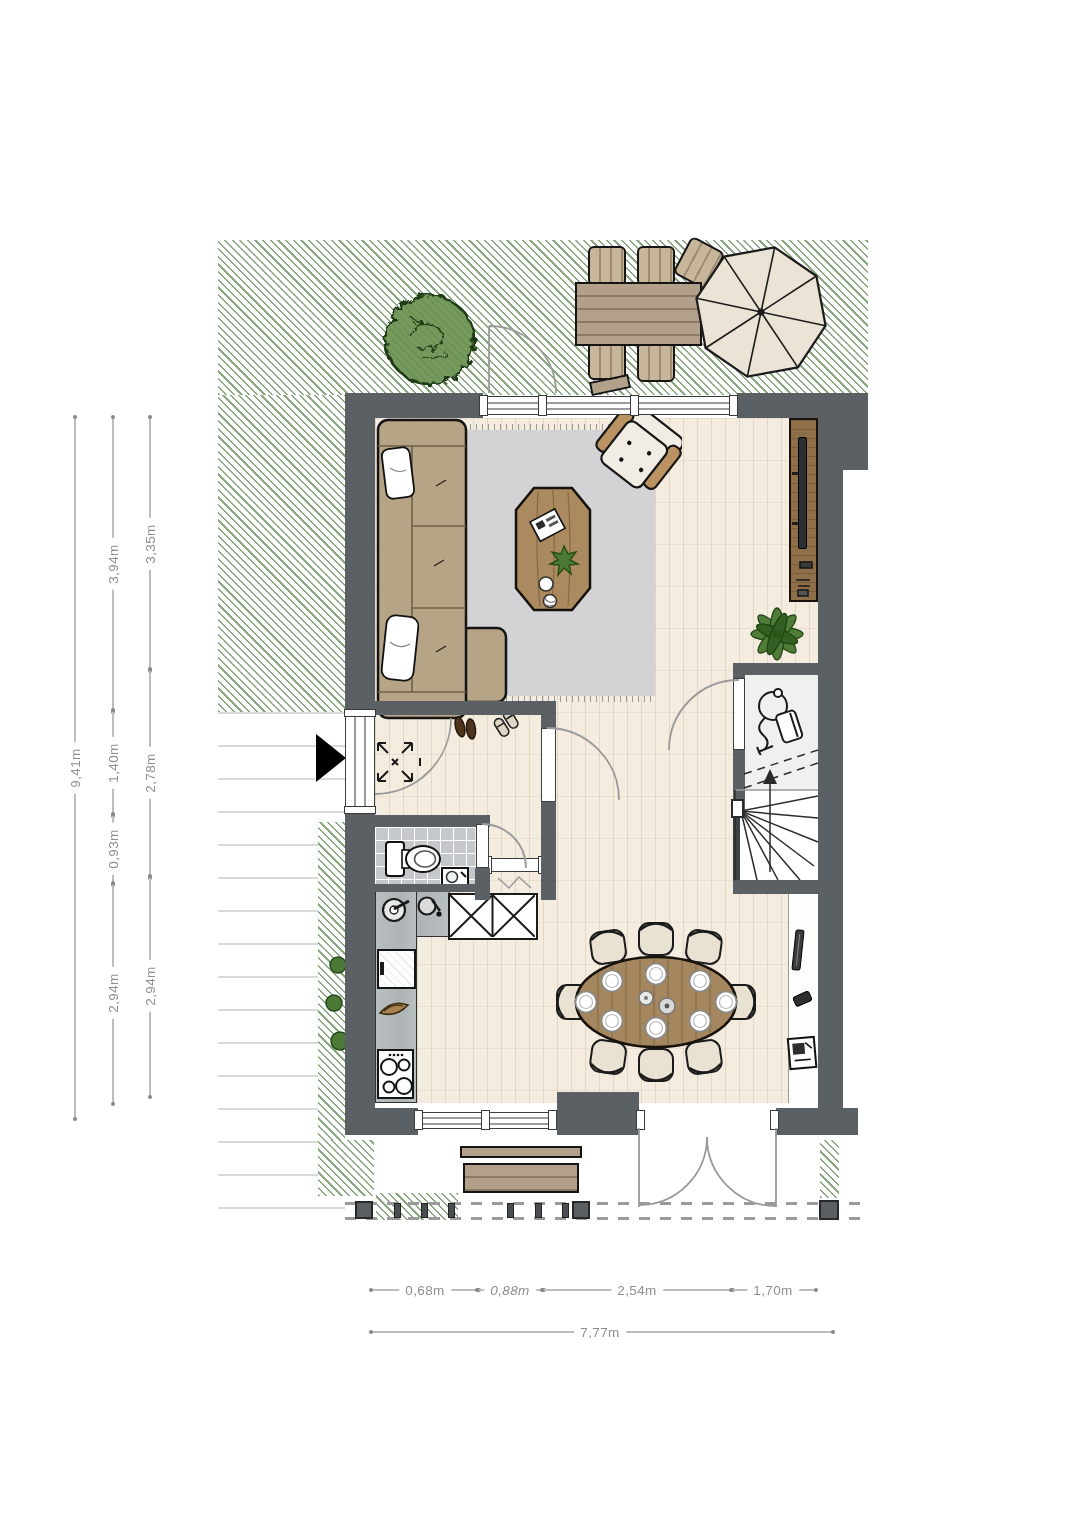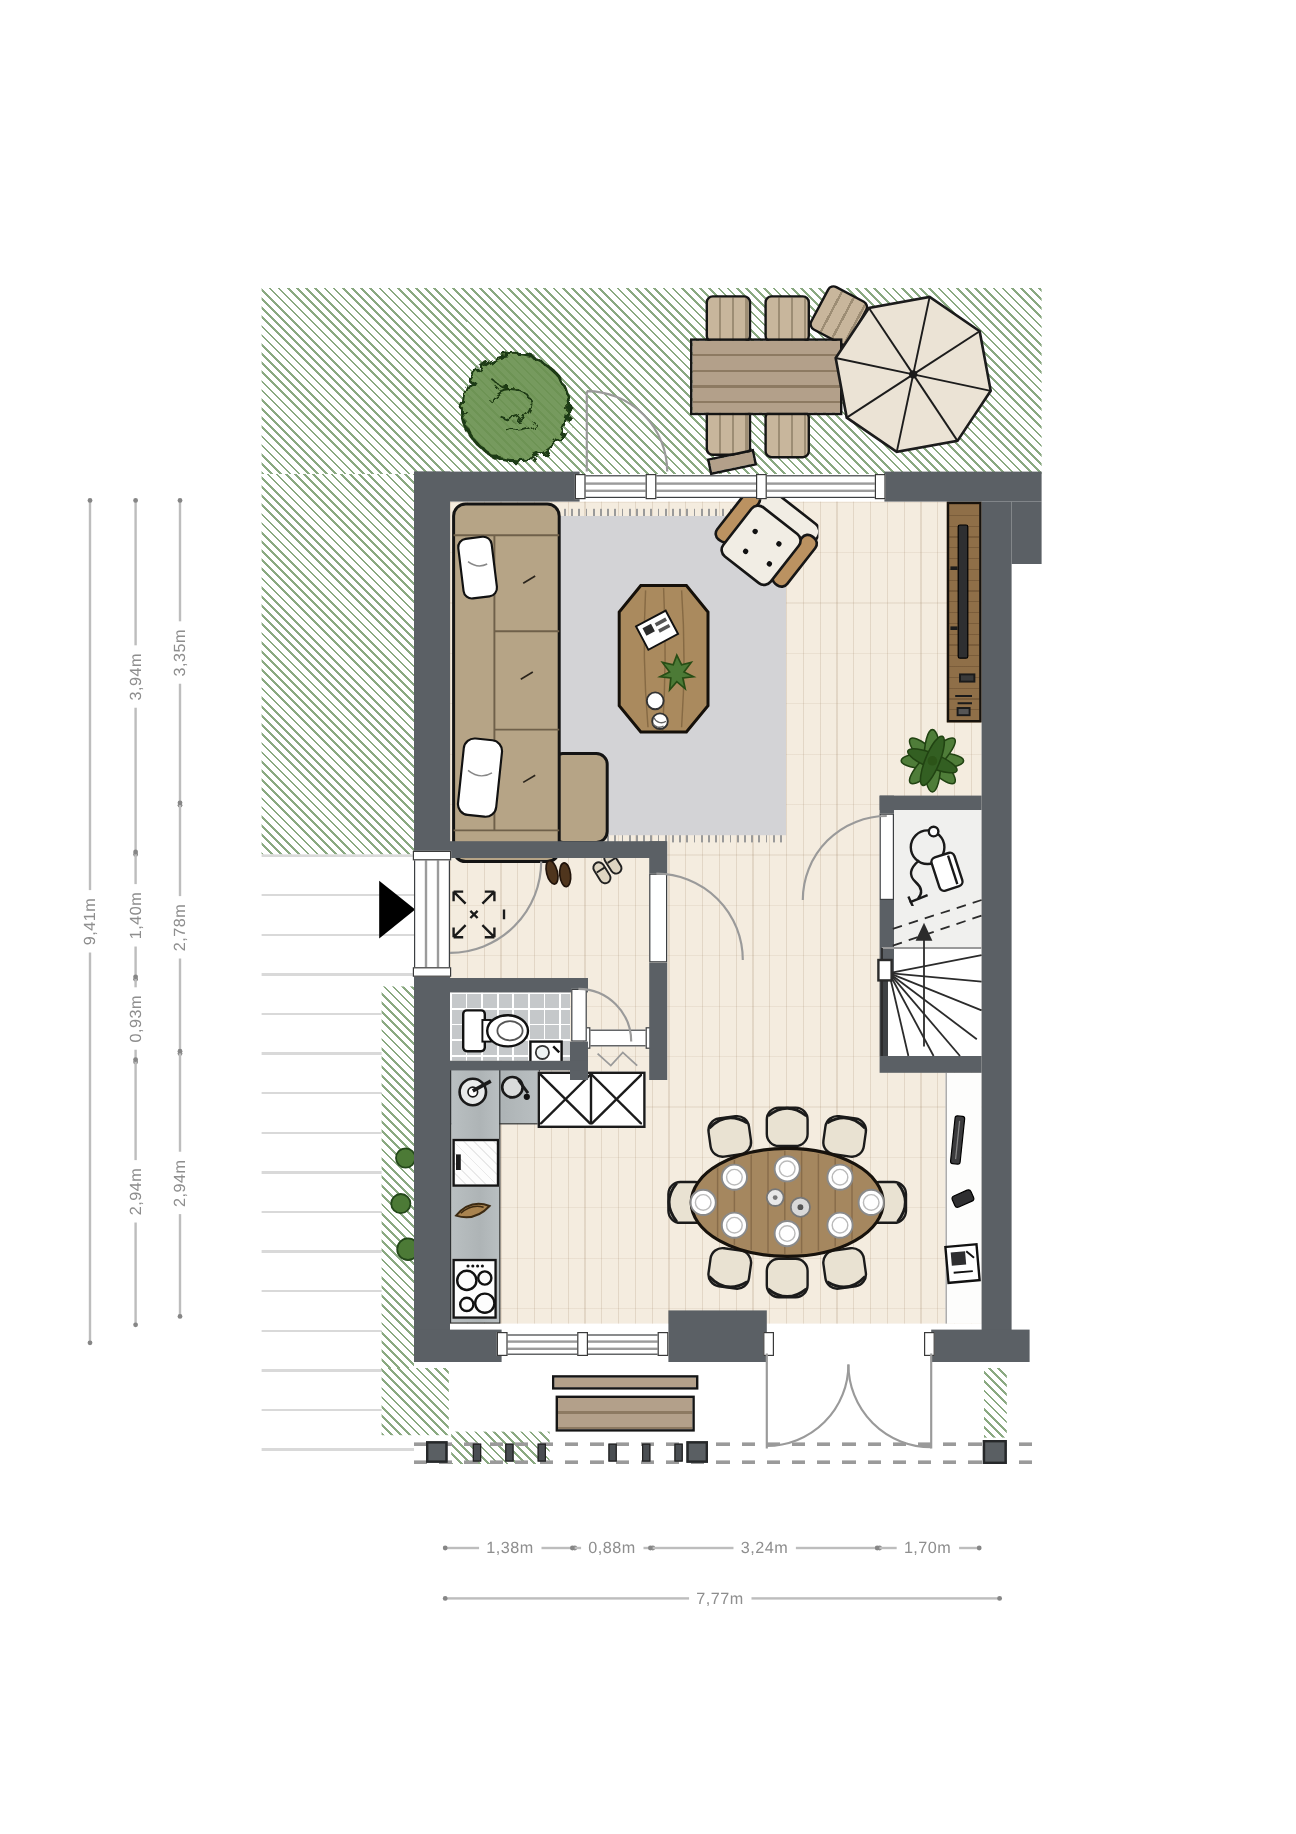--- a/index.html
+++ b/index.html
@@ -484,24 +484,24 @@
   <div class="dimlabel v" style="left:113px;top:993px;">2,94m</div>
 
   <div class="vline" style="left:149px;top:418px;height:252px;"></div>
   <div class="dimlabel v" style="left:150px;top:544px;">3,35m</div>
   <div class="vline" style="left:149px;top:670px;height:207px;"></div>
   <div class="dimlabel v" style="left:150px;top:773px;">2,78m</div>
   <div class="vline" style="left:149px;top:877px;height:219px;"></div>
   <div class="dimlabel v" style="left:150px;top:986px;">2,94m</div>
 
   <div class="hline" style="left:372px;top:1289px;width:106px;"></div>
-  <div class="dimlabel h" style="left:425px;top:1290px;">1,38m</div>
+  <div class="dimlabel h" style="left:425px;top:1290px;">0,68m</div>
   <div class="hline" style="left:478px;top:1289px;width:65px;"></div>
-  <div class="dimlabel h" style="left:510px;top:1290px;">0,88m</div>
+  <div class="dimlabel h" style="left:510px;top:1290px;font-style:italic;">0,88m</div>
   <div class="hline" style="left:543px;top:1289px;width:189px;"></div>
-  <div class="dimlabel h" style="left:637px;top:1290px;">3,24m</div>
+  <div class="dimlabel h" style="left:637px;top:1290px;">2,54m</div>
   <div class="hline" style="left:732px;top:1289px;width:83px;"></div>
   <div class="dimlabel h" style="left:773px;top:1290px;">1,70m</div>
 
   <div class="hline" style="left:372px;top:1331px;width:460px;"></div>
   <div class="dimlabel h" style="left:600px;top:1332px;">7,77m</div>
 
 </div>
 
 </body></html>

